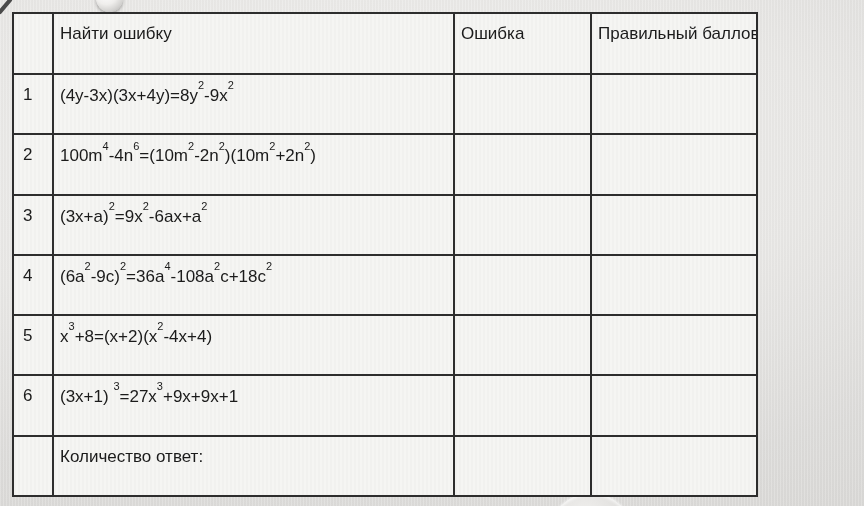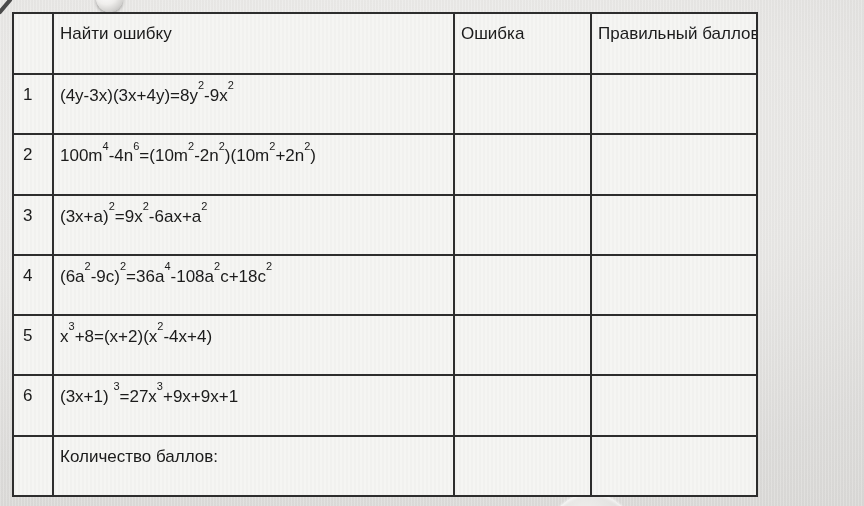--- a/index.html
+++ b/index.html
@@ -127,19 +127,19 @@
 
       <tr>
         <td class="num">6</td>
         <td>(3x+1) <sup>3</sup>=27x<sup>3</sup>+9x+9x+1</td>
         <td></td>
         <td></td>
       </tr>
 
       <tr>
         <td class="num"></td>
-        <td>Количество баллов:</td>
+        <td>Количество ответ:</td>
         <td></td>
         <td></td>
       </tr>
     </tbody>
   </table>
 </div>
 
 </body></html>

